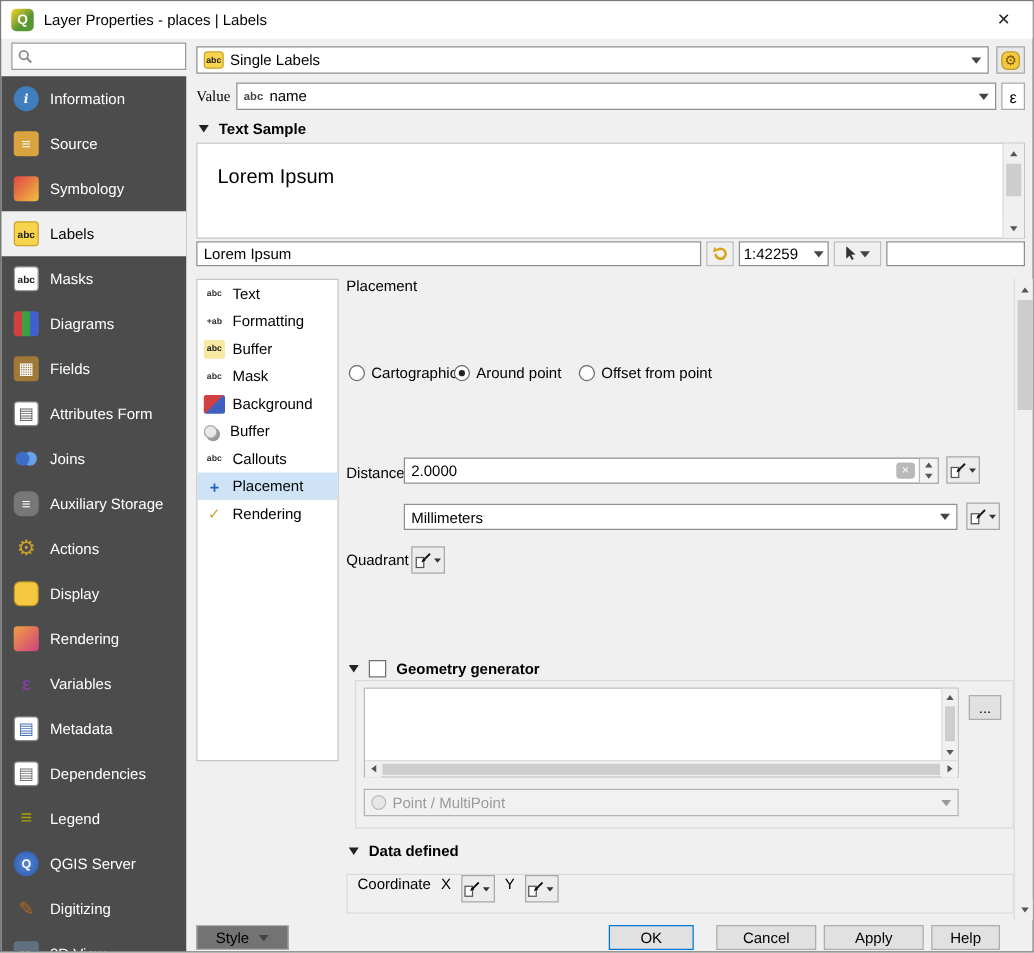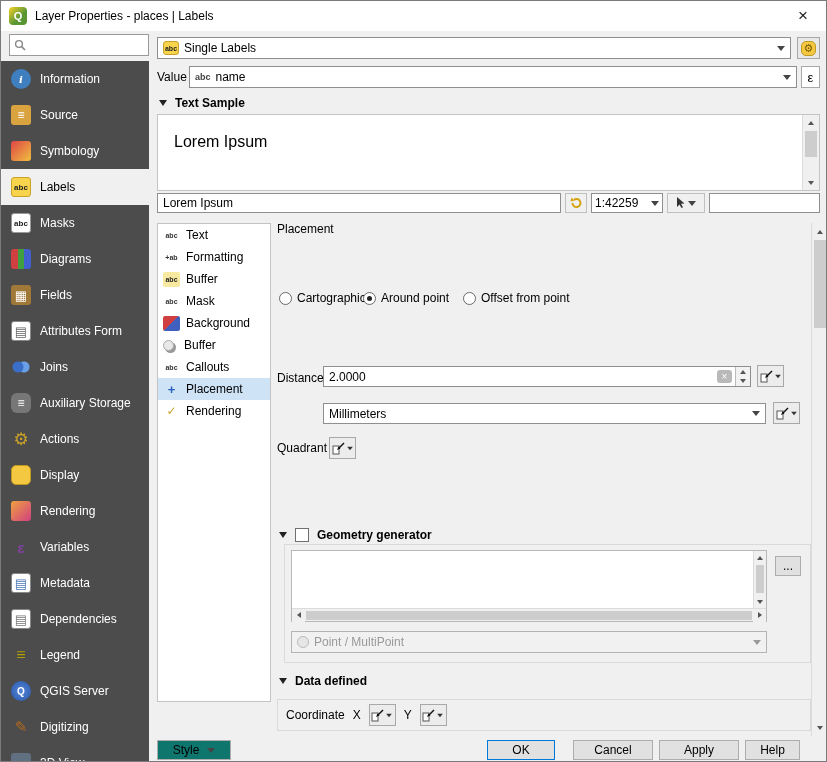--- a/index.html
+++ b/index.html
@@ -65,21 +65,21 @@
   .sect-head { display:flex; align-items:center; gap:8px; font-weight:bold; font-size:12px; }
   .sect-tri { width:0; height:0; border-left:4px solid transparent; border-right:4px solid transparent; border-top:6px solid #222; flex:none; }
   .checkbox { width:14px; height:14px; background:#fff; border:1px solid #707070; flex:none; }
 
   
   .radio-row { display:flex; align-items:center; gap:5px; }
   .radio { width:13px; height:13px; border-radius:50%; border:1px solid #6a6a6a; background:#fff; position:relative; flex:none; }
   .radio.on::after { content:""; position:absolute; left:3px; top:3px; width:5px; height:5px; border-radius:50%; background:#222; }
 
   
-  .tablist { left:156px; top:222px; width:114px; height:479px; background:#fff; border:1px solid #c4c4c4; }
+  .tablist { left:156px; top:222px; width:114px; height:386px; background:#fff; border:1px solid #c4c4c4; }
   .tab-item { height:22px; display:flex; align-items:center; gap:6px; padding-left:5px; font-size:12px; white-space:nowrap; }
   .tab-item.selected { background:#cfe3f7; }
   .ticon { width:17px; height:15px; flex:none; display:flex; align-items:center; justify-content:center; font-size:7px; color:#222; font-weight:bold; }
   .t-plain { color:#333; }
   .t-buffer { background:#f7e9a0; border-radius:2px; }
   .t-bg { background:linear-gradient(135deg,#d04040 50%,#4060c0 50%); border-radius:2px; }
   .t-shadow { width:11px; height:11px; border-radius:50%; background:#e8e8e8; border:1px solid #aaa; box-shadow:2px 2px 0 #999; }
   .t-place { color:#2860c0; font-size:13px; font-weight:bold; }
   .t-check { color:#caa22a; font-size:12px; }
 
@@ -201,21 +201,21 @@
   <div class="abs combo" style="left:156px; top:36px; width:634px; height:22px;">
     <span class="sicon ic-labels" style="width:16px;height:14px;font-size:7px;">abc</span>
     <span>Single Labels</span>
     <span class="grow"></span>
       <span class="tri-down"></span>
   </div>
   <div class="abs toolbtn" style="left:796px; top:36px; width:23px; height:22px;">
     <span class="sicon ic-display" style="width:15px;height:15px;color:#7a5c00;font-size:11px;">⚙</span>
   </div>
 
-  <div class="abs" style="left:156px; top:69px; height:16px;">Value</div>
+  <div class="abs" style="left:156px; top:69px; height:16px;font-family:Liberation Serif, serif;">Value</div>
   <div class="abs combo" style="left:188px; top:65px; width:608px; height:22px;">
     <span style="color:#444;font-size:9px;font-weight:bold;">abc</span>
     <span>name</span>
     <span class="grow"></span>
       <span class="tri-down"></span>
   </div>
   <div class="abs toolbtn" style="left:800px; top:65px; width:19px; height:22px; font-size:13px; background:#fff;">ε</div>
 
   <div class="abs sect-head" style="left:158px; top:95px;">
     <span class="sect-tri"></span>
@@ -389,21 +389,21 @@
     <span style="width:12px; height:12px; border:1px solid #bbb; border-radius:50%; background:#e6e6e6;"></span>
     <span>Point / MultiPoint</span>
     <span class="grow"></span>
       <span class="tri-down" style="border-top-color:#9a9a9a;"></span>
   </div>
 
   <div class="abs sect-head" style="left:278px; top:673px;">
     <span class="sect-tri"></span>
     <span>Data defined</span>
   </div>
-  <div class="abs" style="left:276px; top:698px; width:534px; height:32px; border:1px solid #dadada; display:flex; align-items:center; gap:8px; padding:0 8px;">
+  <div class="abs" style="left:276px; top:698px; width:534px; height:32px; border:1px solid #dadada; display:flex; gap:8px; padding:0 8px;">
     <span>Coordinate</span>
     <span>X</span>
     <span class="ddbtn" style="width:27px; height:22px;">
       <svg width="13" height="13" viewBox="0 0 13 13">
           <rect x="1" y="4" width="6" height="8" fill="#fff" stroke="#555"></rect>
           <path d="M12 1 L6.5 6.5" stroke="#111" stroke-width="1.5"></path>
           <path d="M5 8 l1.5 -3.5 2 2 z" fill="#111"></path>
         </svg>
       <span class="tri-down" style="border-top-color:#333; transform:scale(0.7);"></span>
     </span>
@@ -421,21 +421,21 @@
   <div class="abs sbv" style="left:810px; top:222px; width:17px; height:513px;">
     <div class="sb-btn" style="height:17px;">
         <span class="tri-up-s"></span>
       </div>
     <div class="sb-thumb" style="height:88px; margin:0 2px;"></div>
     <div class="abs sb-btn" style="bottom:0; width:100%; height:17px;">
         <span class="tri-down-s"></span>
       </div>
   </div>
 
-  <div class="abs toolbtn" style="left:156px; top:739px; width:74px; height:20px; background:#0f766e; border-color:#adadad; gap:8px;">
+  <div class="abs toolbtn" style="left:156px; top:739px; width:74px; height:20px; background:#737373; border-color:#adadad; gap:8px;">
     <span>Style</span>
     <span class="tri-down"></span>
   </div>
   <div class="abs pushbtn default" style="left:486px; top:739px; width:68px; height:20px;">OK</div>
   <div class="abs pushbtn" style="left:572px; top:739px; width:80px; height:20px;">Cancel</div>
   <div class="abs pushbtn" style="left:658px; top:739px; width:80px; height:20px;">Apply</div>
   <div class="abs pushbtn" style="left:744px; top:739px; width:55px; height:20px;">Help</div>
 
 </div>
 

